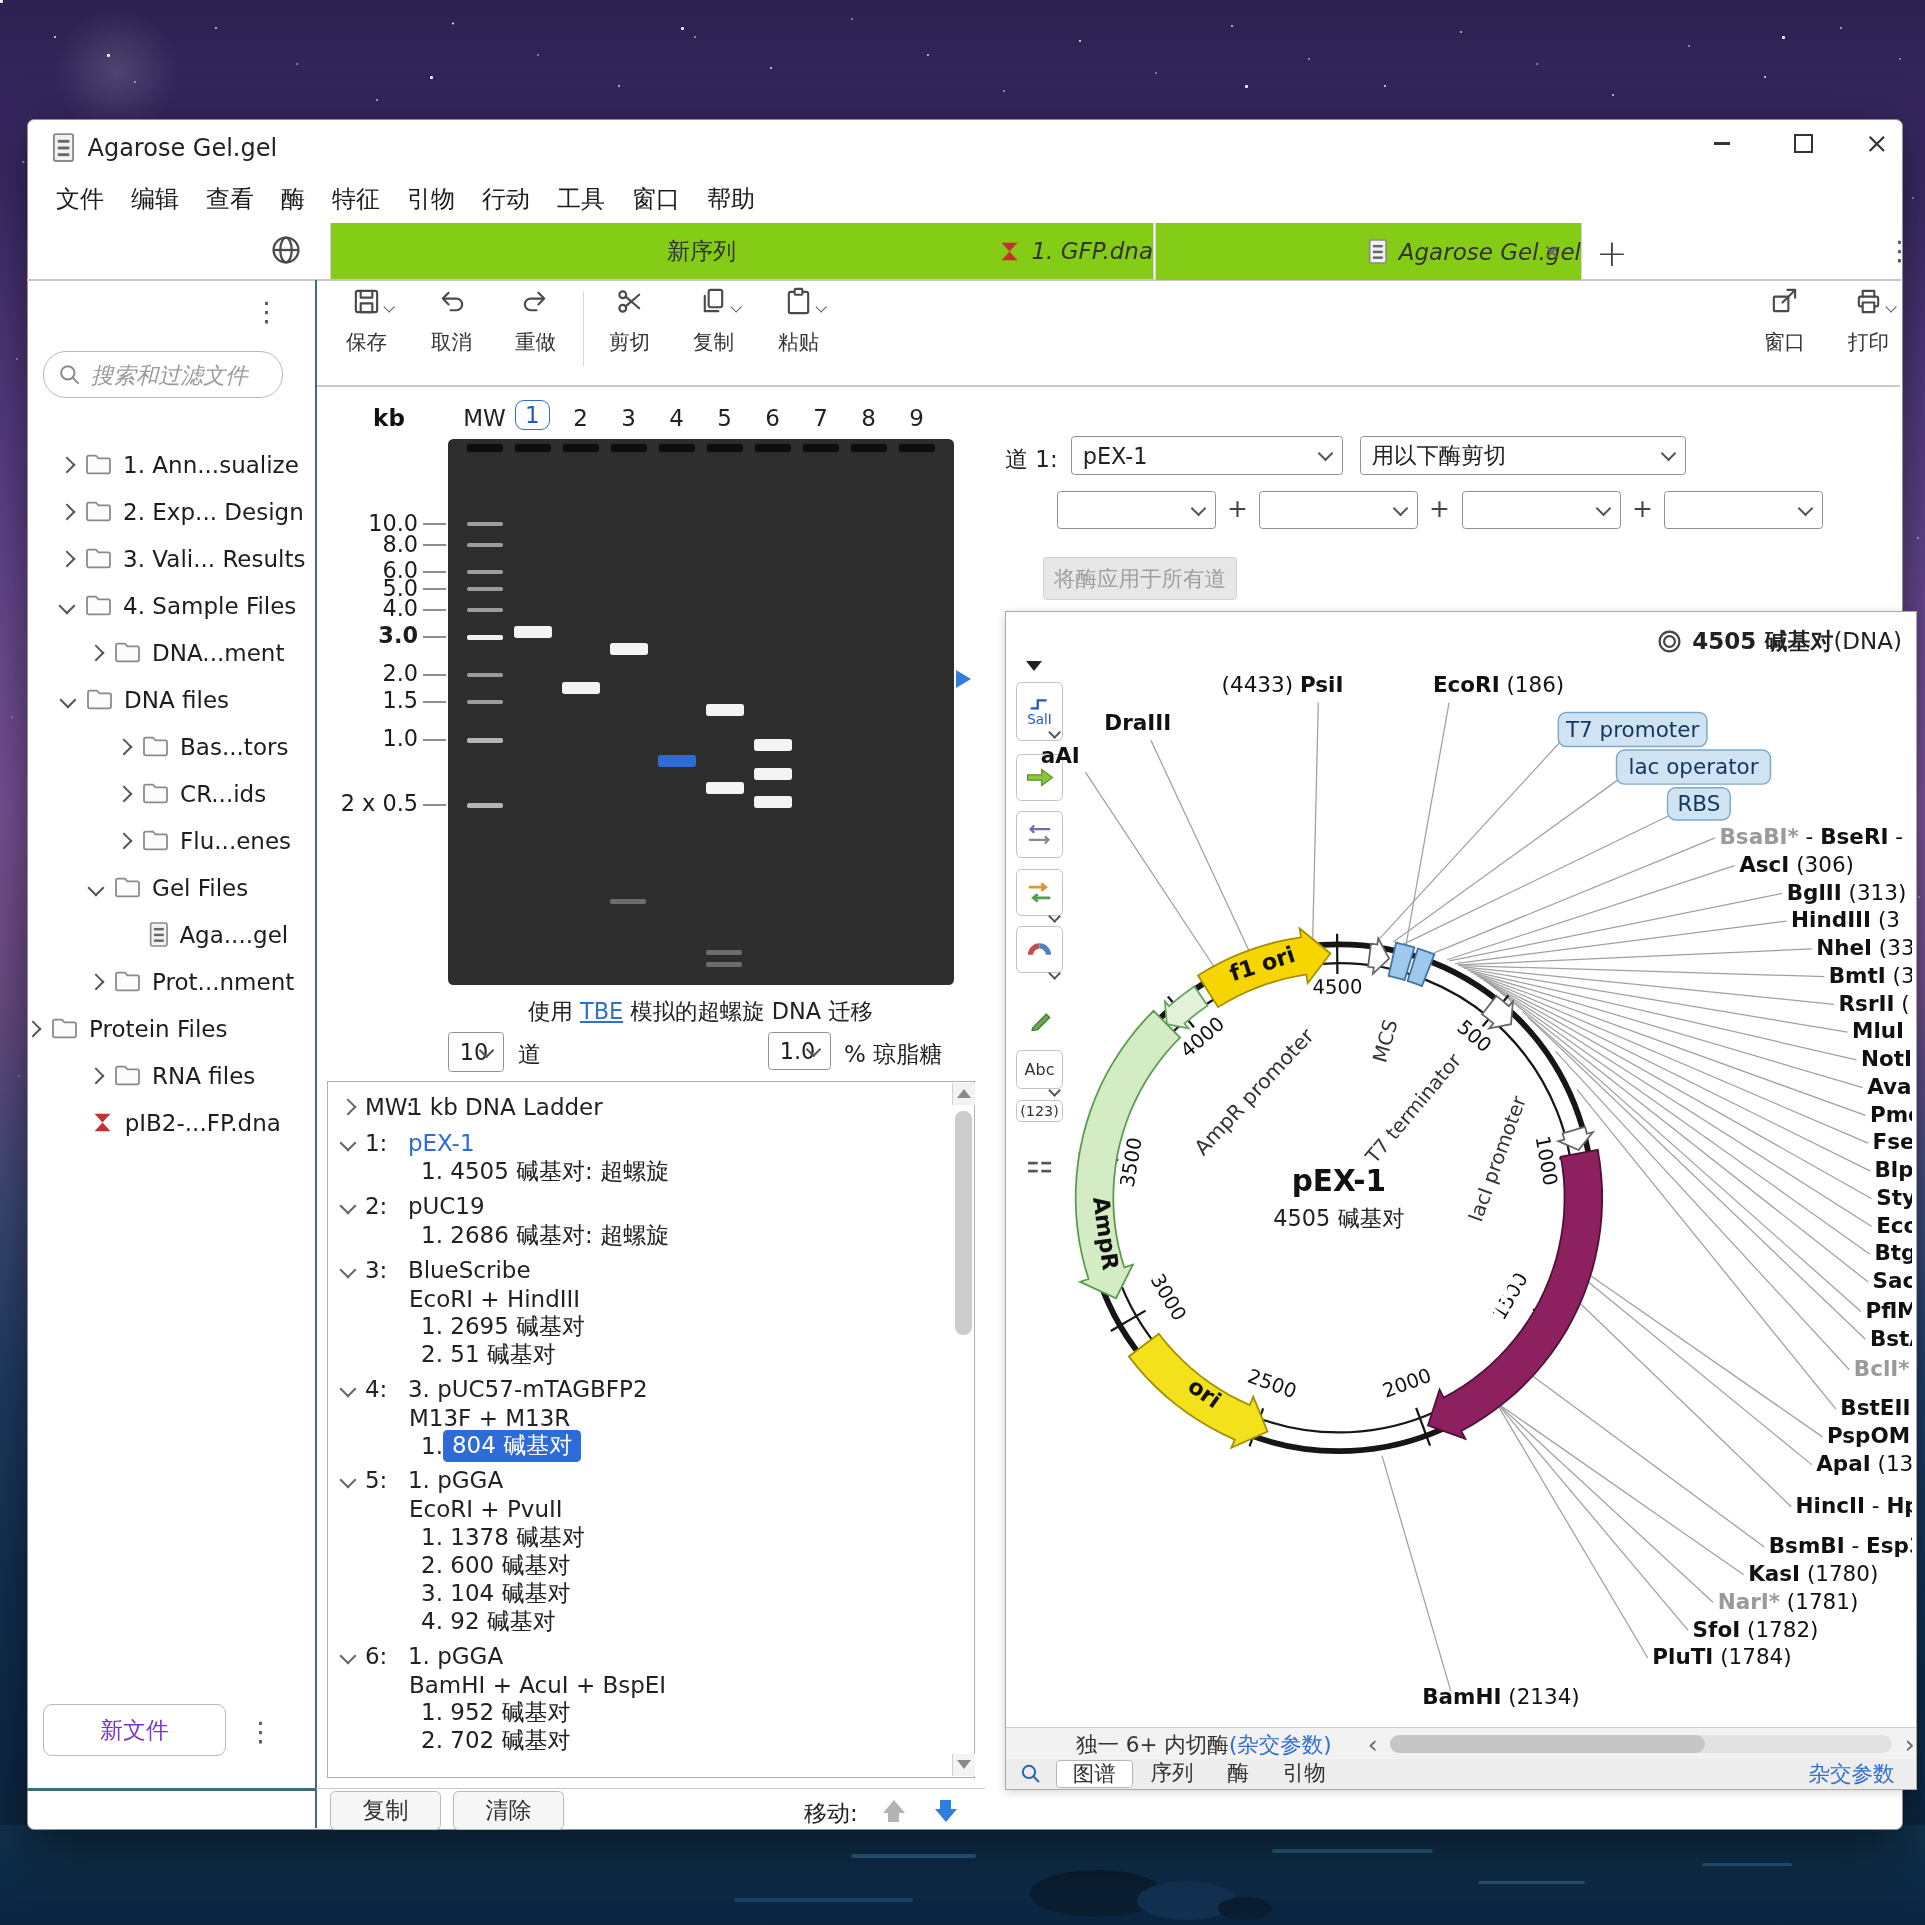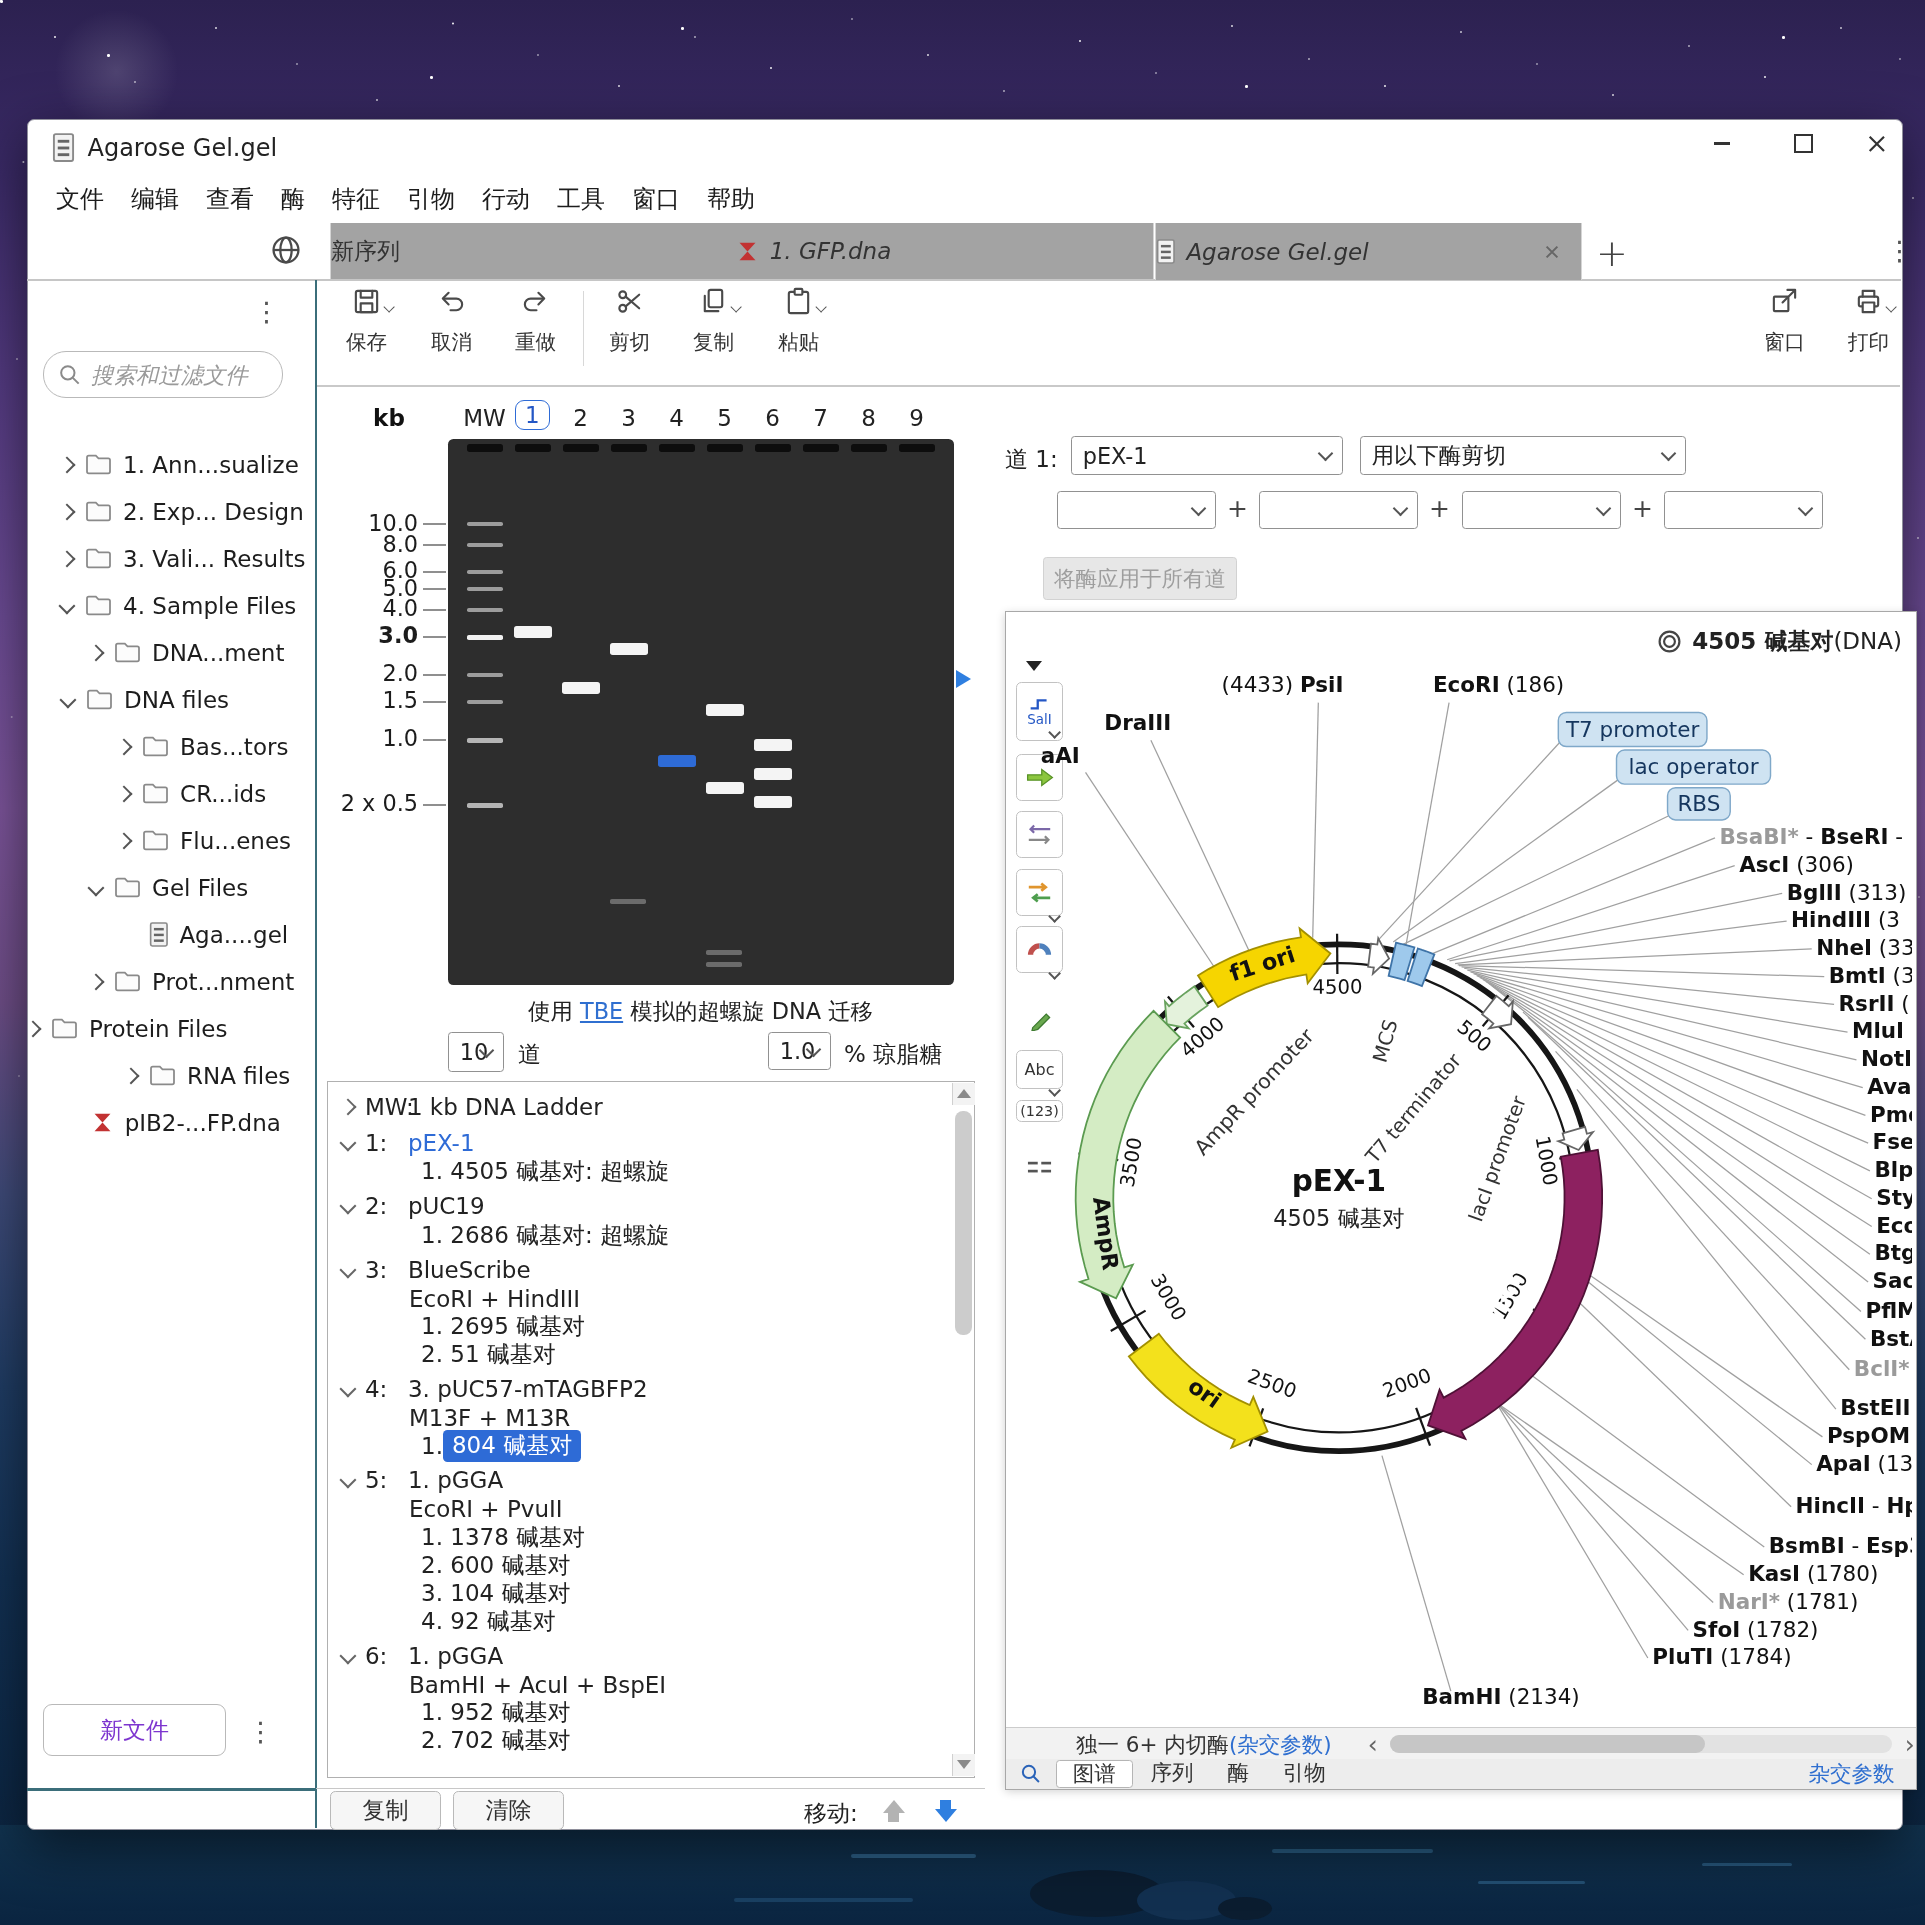--- a/index.html
+++ b/index.html
@@ -15,21 +15,21 @@
   .streak{position:absolute;border-radius:2.7px;background:#3d7ca8;}
   .rock{position:absolute;border-radius:50%;}
   
   .window{position:absolute;left:27px;top:119px;width:1874px;height:1709px;background:#fff;border:0.9px solid #8e8e9a;border-radius:7.2px;box-shadow:0 16px 54px rgba(0,0,0,.55);}
   .abs{position:absolute;}
   .titlebar-text{font-size:24px;color:#222;}
   .winbtn{position:absolute;width:50px;height:39px;top:5.4px;display:flex;align-items:center;justify-content:center;}
   .menu-item{font-size:24px;color:#1d1d1d;margin-right:27px;cursor:default;}
   #menubar{position:absolute;left:56px;top:176px;height:45px;display:flex;align-items:center;}
   .tabline{position:absolute;left:27px;top:279px;width:1874px;height:1.8px;background:#c6c6c6;}
-  .tab{position:absolute;top:223px;height:56px;display:flex;align-items:center;justify-content:flex-start;font-size:23px;color:#333;background:#a3a3a3;border-right:0.9px solid #d5d5d5;}
+  .tab{position:absolute;top:223px;height:56px;display:flex;align-items:center;justify-content:flex-end;font-size:23px;color:#333;background:#84cc16;border-right:0.9px solid #d5d5d5;}
   .tab.first{border-left:0.9px solid #d5d5d5;}
   .tab.active{height:57px;z-index:3;font-style:italic;}
   .tab .ticon{margin-right:10.7px;display:flex;}
   .chv{display:inline-block;width:9.9px;height:9.9px;border-right:2.1px solid #555;border-bottom:2.1px solid #555;}
   .chv.r{transform:rotate(-45deg);}
   .chv.d{transform:rotate(45deg);}
   
   .tbtn{position:absolute;top:287px;width:79px;height:90px;display:flex;flex-direction:column;align-items:center;}
   .tbtn .lab{font-size:20.6px;color:#333;margin-top:9px;}
   .tbtn svg{stroke:#4a4a4a;fill:none;stroke-width:2.2;stroke-linecap:round;stroke-linejoin:round;}
@@ -362,21 +362,21 @@
     </div>
     <div class="tree-row" style="">
       <div class="chv r"></div>
       <div class="tree-ic">
         <svg width="27" height="23" viewBox="0 0 30 26">
           <path d="M2 5 q0-2 2-2 h8 l3 3 h11 q2 0 2 2 v13 q0 2 -2 2 H4 q-2 0 -2-2 Z" fill="#fcfcfc" stroke="#8a8a8a" stroke-width="2"></path>
         </svg>
       </div>
       <div class="tree-label">Protein Files</div>
     </div>
-    <div class="tree-row" style="padding-left: 98px;">
+    <div class="tree-row" style="padding-left: 63px;">
       <div class="chv r"></div>
       <div class="tree-ic">
         <svg width="27" height="23" viewBox="0 0 30 26">
           <path d="M2 5 q0-2 2-2 h8 l3 3 h11 q2 0 2 2 v13 q0 2 -2 2 H4 q-2 0 -2-2 Z" fill="#fcfcfc" stroke="#8a8a8a" stroke-width="2"></path>
         </svg>
       </div>
       <div class="tree-label">RNA files</div>
     </div>
     <div class="tree-row" style="padding-left: 64px;">
       <div class="tree-ic">

